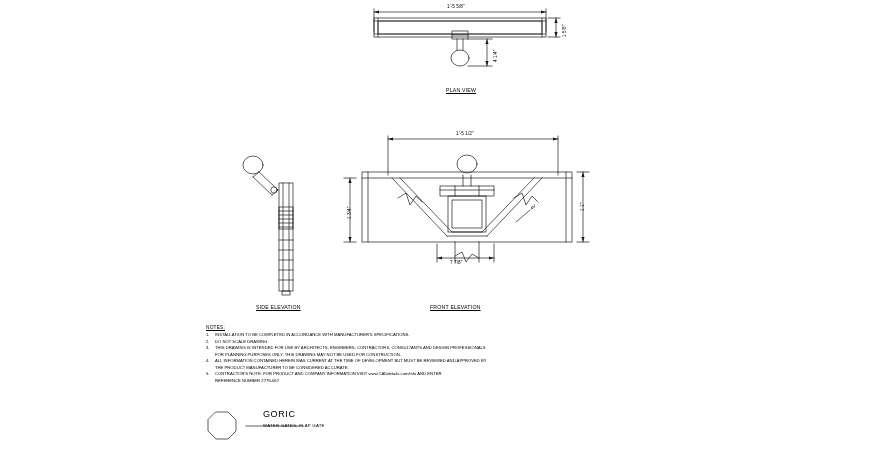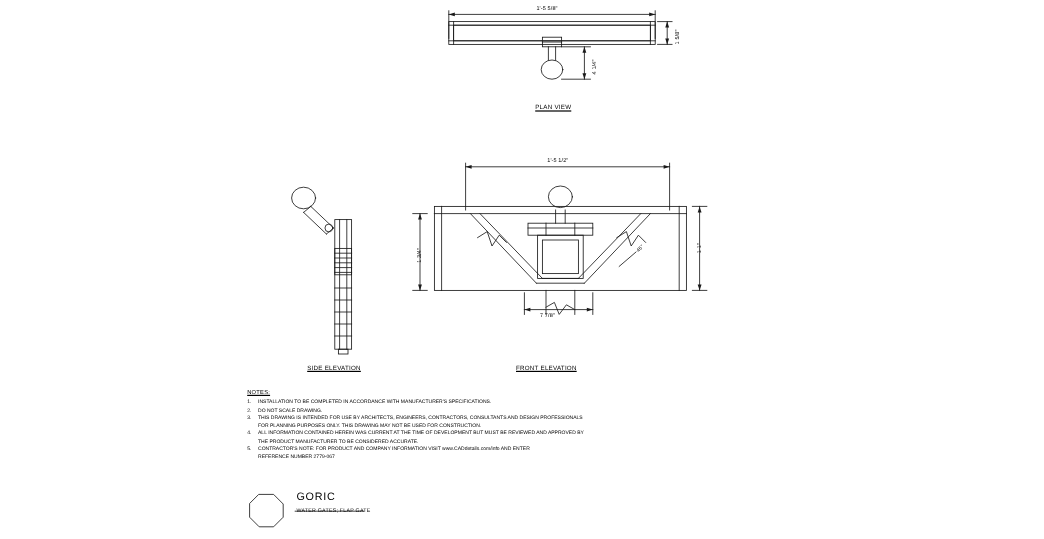--- a/index.html
+++ b/index.html
@@ -78,20 +78,21 @@
   }
   .logo-mark {
     width: 36px;
     height: 34px;
     position: relative;
     flex: 0 0 36px;
   }
   .logo-text {
     padding-left: 3px;
     padding-top: 5px;
+    margin-left: 16px;
   }
   .brand {
     font-size: 9px;
     letter-spacing: 0.6px;
   }
   .brand-sub {
     font-size: 4.4px;
     letter-spacing: 0.2px;
     margin-top: 4px;
   }

